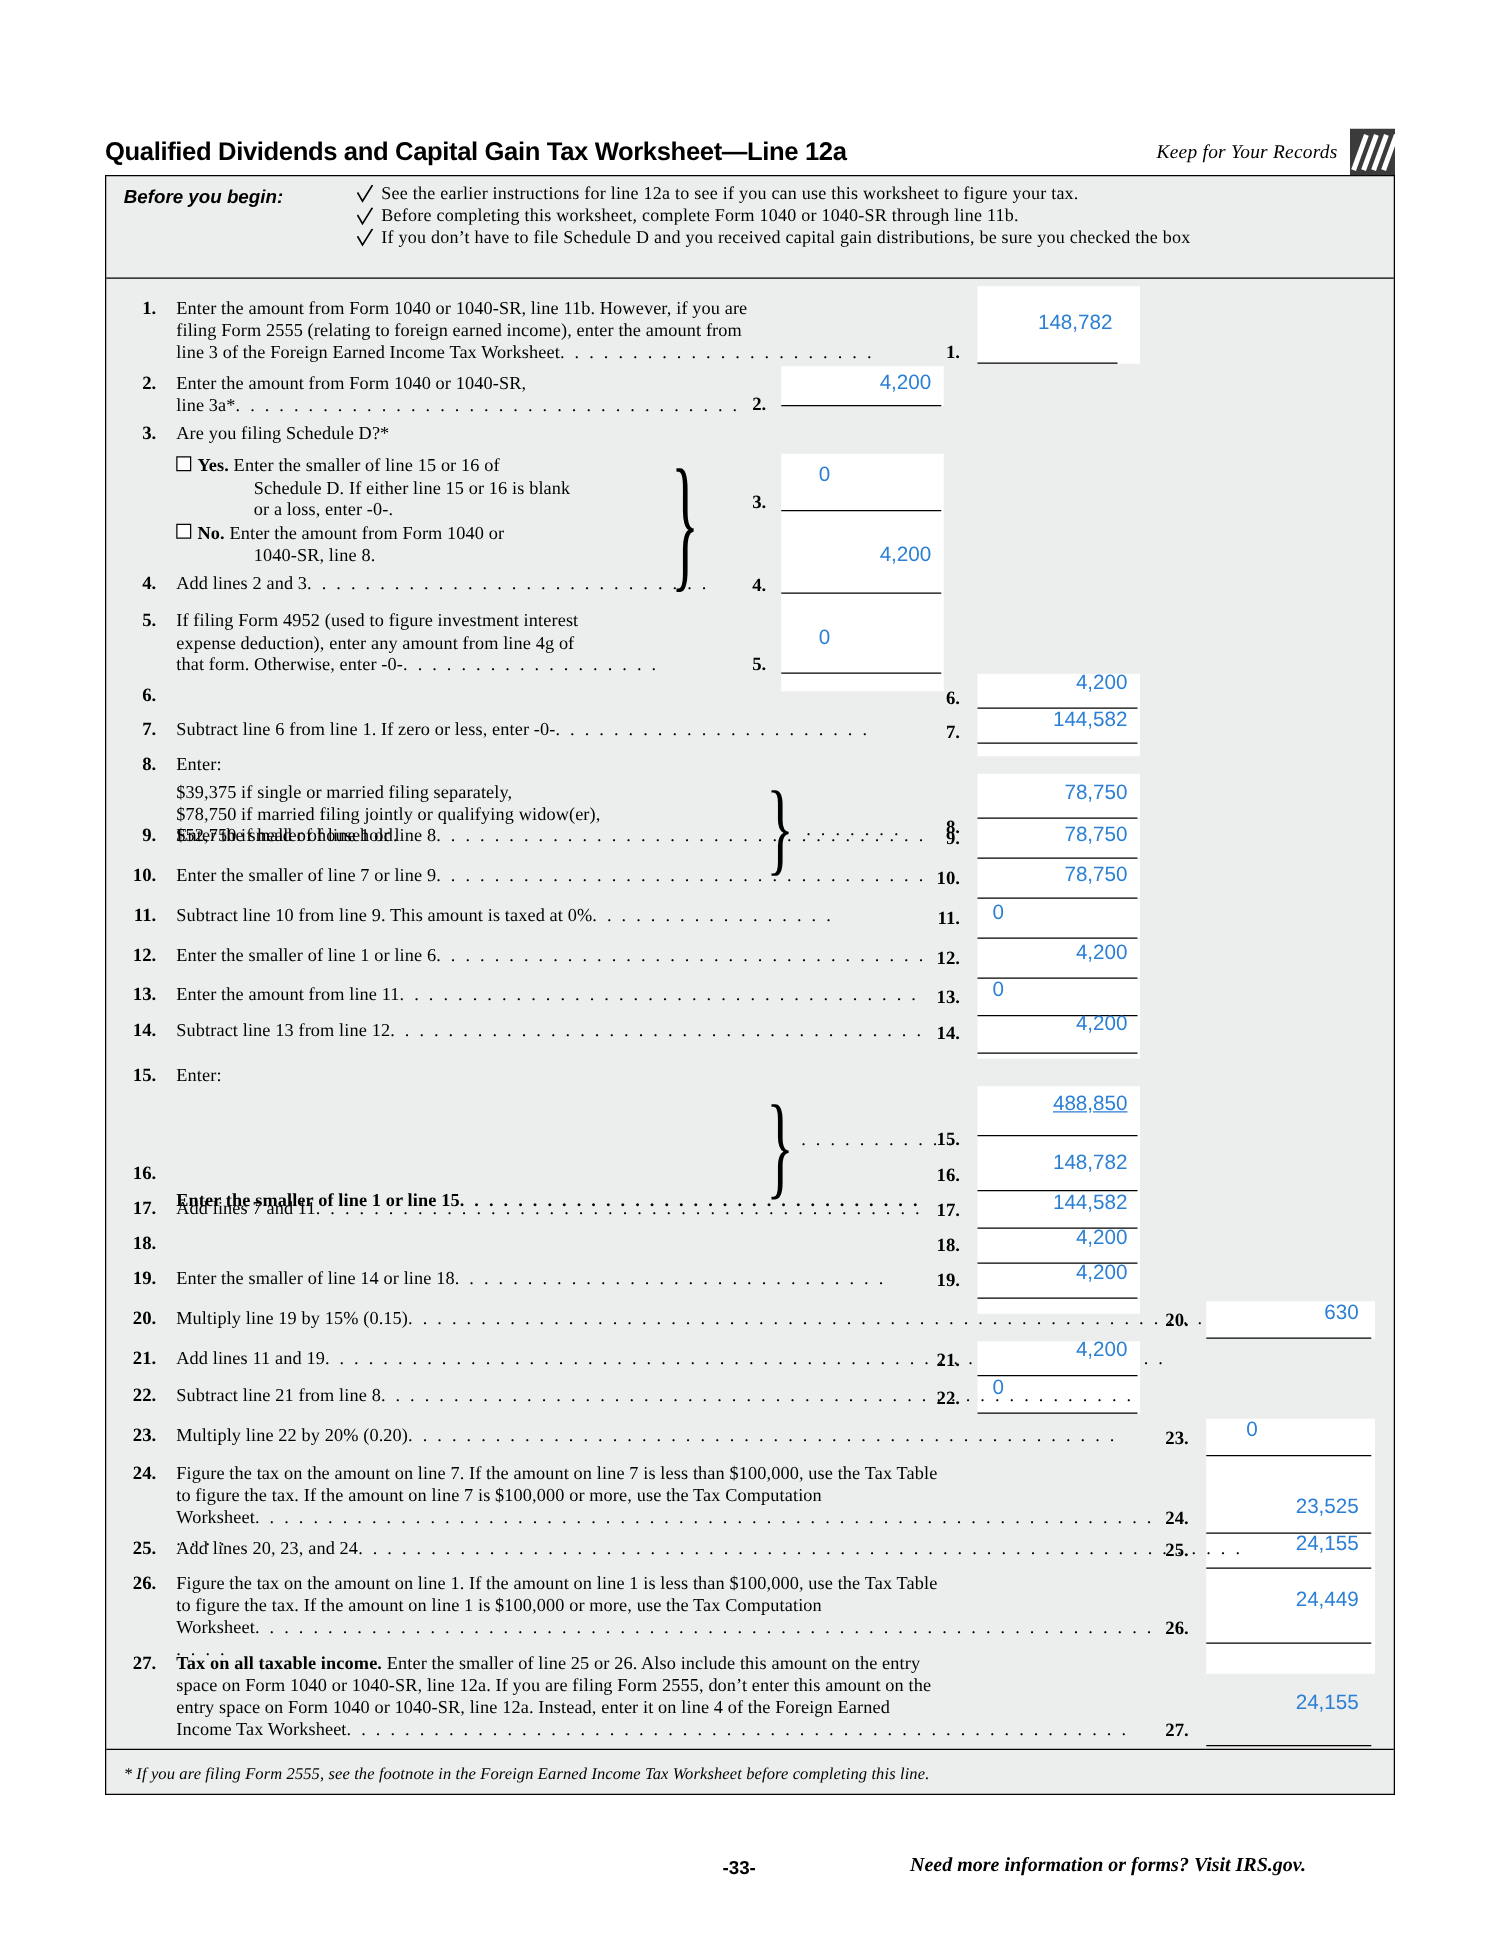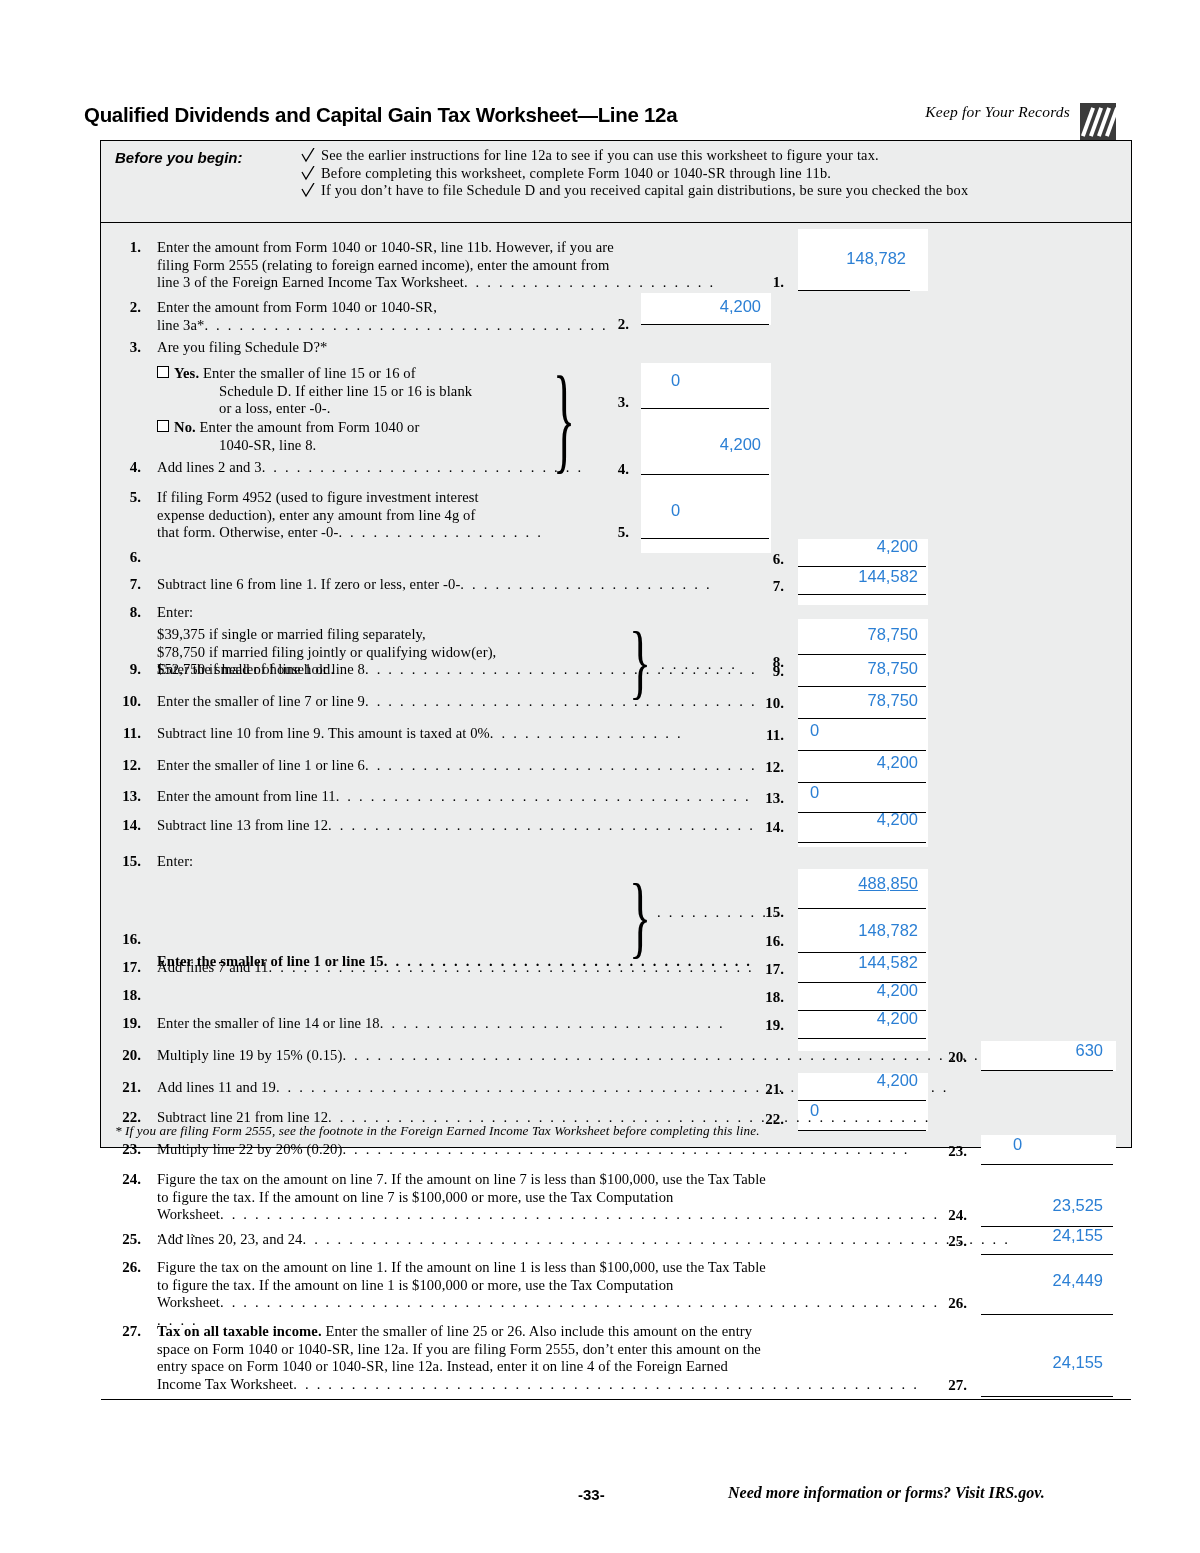--- a/index.html
+++ b/index.html
@@ -20,21 +20,21 @@
     width: 1200px;
     height: 1553px;
   }
   
   .title-row {
     position: absolute;
     left: 84px;
     top: 103px;
     width: 1032px;
     display: flex;
-    align-items: flex-start;
+    align-items: center;
   }
   .doc-title {
     font-family: "Liberation Sans", sans-serif;
     font-weight: bold;
     font-size: 20.5px;
     letter-spacing: -0.3px;
     white-space: nowrap;
   }
   .keep-records {
     font-family: "Liberation Serif", serif;
@@ -60,25 +60,24 @@
     height: 30px;
     top: 4px;
     transform: rotate(20deg);
   }
   
   .worksheet {
     position: absolute;
     left: 84px;
     top: 140px;
     width: 1032px;
-    height: 1008px;
+    height: 1296px;
     border: 1.6px solid #000;
     background: #eceded;
     box-sizing: border-box;
-    margin-left: 16px;
   }
   .before-box {
     position: absolute;
     left: 0; top: 0;
     width: 100%;
     height: 82px;
     border-bottom: 1.6px solid #000;
     box-sizing: border-box;
   }
   .before-label {
@@ -441,21 +440,21 @@
     <div class="txt" style="left:56px; top:938px;">
       <span>Add lines 11 and 19</span><span class="dots">. . . . . . . . . . . . . . . . . . . . . . . . . . . . . . . . . . . . . . . . . . . . . . . . . . . . . . . . . .</span>
     </div>
     <div class="rnum" style="left:655px; top:940px;">21.</div>
     <div class="white-pad" style="left:697px; top:932px; width:130px; height:58px;"></div>
     <div class="amt-box" style="left:697px; top:932px; width:128px; height:28px; background:transparent;"></div>
     <div class="val" style="left:697px; top:930px; width:120px;">4,200</div>
 
     <div class="num" style="left:8px; top:968px;">22.</div>
     <div class="txt" style="left:56px; top:968px;">
-      <span>Subtract line 21 from line 12</span><span class="dots">. . . . . . . . . . . . . . . . . . . . . . . . . . . . . . . . . . . . . . . . . . . . . . . . . . . .</span>
+      <span>Subtract line 21 from line 8</span><span class="dots">. . . . . . . . . . . . . . . . . . . . . . . . . . . . . . . . . . . . . . . . . . . . . . . . . . . .</span>
     </div>
     <div class="rnum" style="left:655px; top:970px;">22.</div>
     <div class="amt-box" style="left:697px; top:962px; width:128px; height:28px; background:transparent;"></div>
     <div class="val" style="left:697px; top:960px; width:70px; text-align:left; padding-left:12px;">0</div>
 
     <div class="num" style="left:8px; top:1000px;">23.</div>
     <div class="txt" style="left:56px; top:1000px;">
       <span>Multiply line 22 by 20% (0.20)</span><span class="dots">. . . . . . . . . . . . . . . . . . . . . . . . . . . . . . . . . . . . . . . . . . . . . . . . .</span>
     </div>
     <div class="rnum" style="left:838px; top:1002px;">23.</div>

